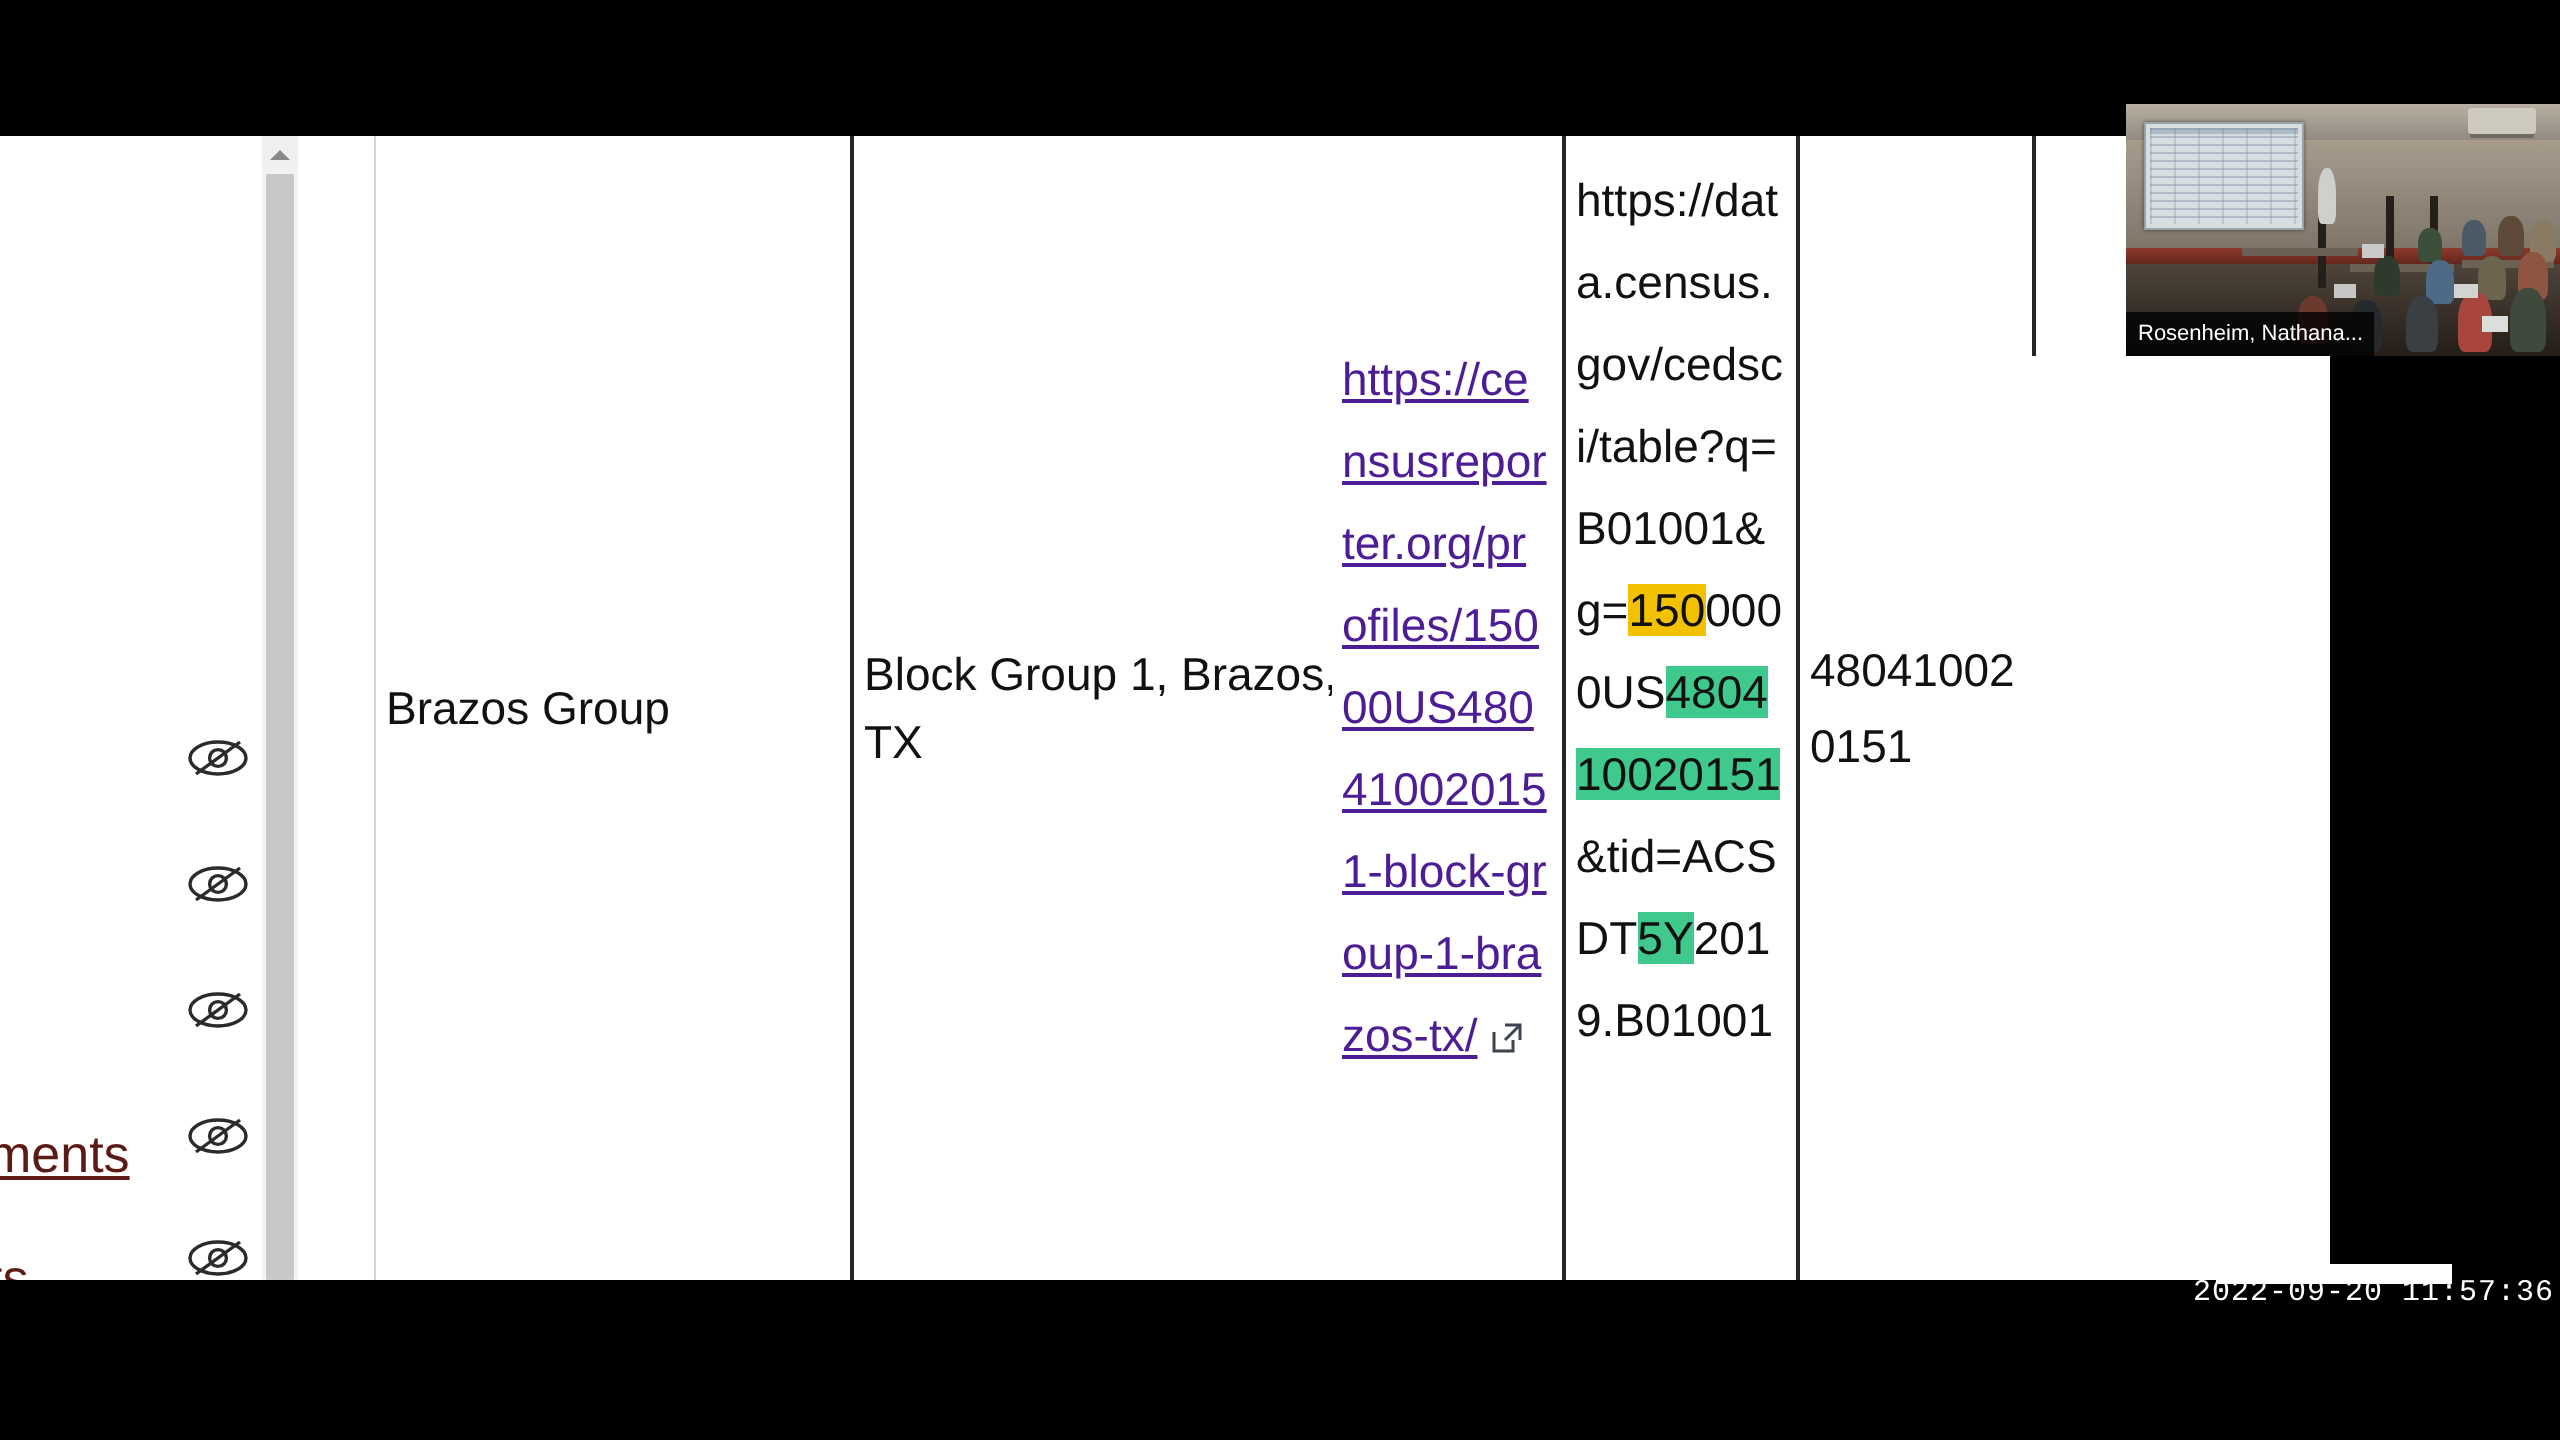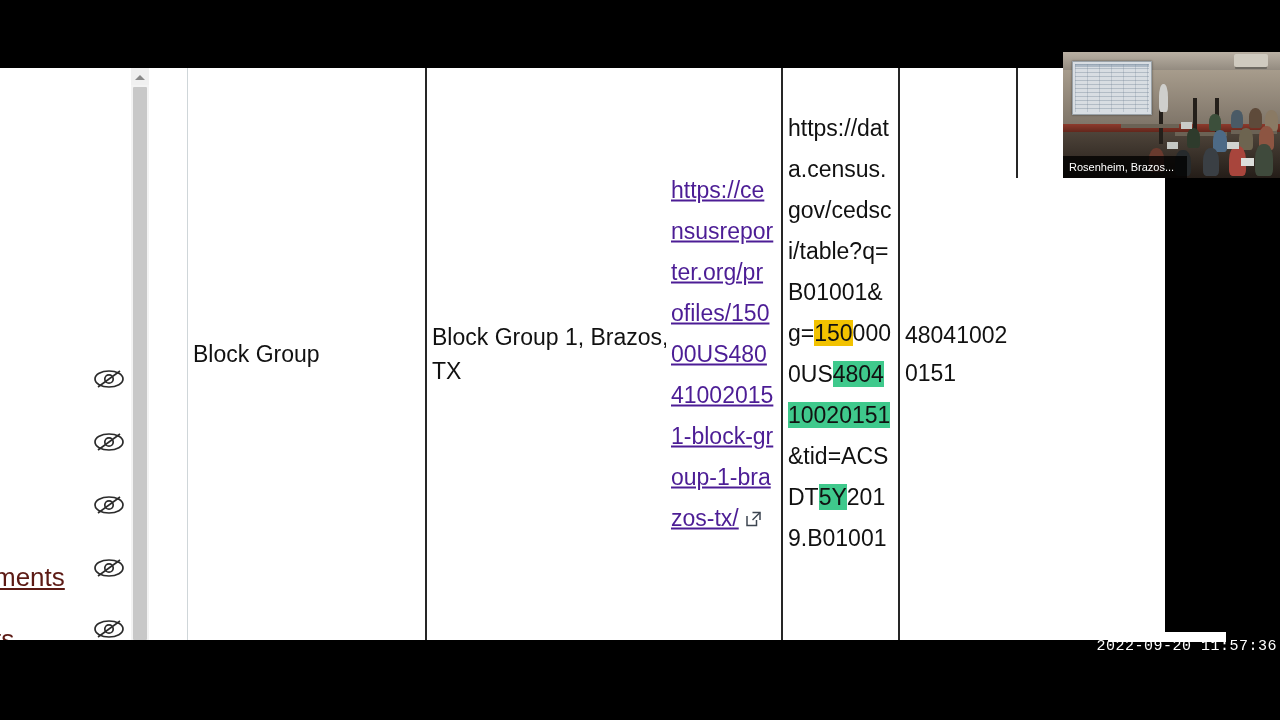--- a/index.html
+++ b/index.html
@@ -137,21 +137,20 @@
     left: 5px;
     right: 6px;
     top: 50%;
     transform: translateY(-50%);
   }
 
   .cell-top {
     left: 5px;
     right: 4px;
     top: 12px;
-    margin-top: 28px;
   }
 
   .link-cell {
     color: #4c1d95;
     text-decoration: underline;
     text-underline-offset: 2px;
   }
 
   .ext-icon {
     display: inline-block;
@@ -321,21 +320,21 @@
       <div class="vscroll-thumb"></div>
     </div>
 
     <div class="sheet">
 
       <div class="col thin-border" style="left:0px; width:39px;">
         <div class="cell-text cell-mid"></div>
       </div>
 
       <div class="col dark-border" style="left:39px; width:239px;">
-        <div class="cell-text cell-mid" style="line-height:30px;">Block Group</div>
+        <div class="cell-text cell-mid" style="line-height:30px;">Brazos Group</div>
       </div>
 
       <div class="col dark-border" style="left:278px; width:278px;">
         <div class="cell-text cell-mid" style="line-height:34px; word-break:normal;">Block Group 1, Brazos, TX</div>
       </div>
 
       <div class="col dark-border" style="left:517px; width:117px;">
         <div class="cell-text cell-mid link-cell" style="top:50%;">
           <span>https://censusreporter.org/profiles/15000US48041002015 1-block-group-1-brazos-tx/</span><span class="ext-icon">
             <svg viewBox="0 0 17 17" width="17" height="17" aria-hidden="true">
@@ -397,21 +396,21 @@
       <div class="pip-person" style="left:166px; top:94px; width:17px; height:30px; background:#a8453c;"></div>
       <div class="pip-person" style="left:192px; top:92px; width:18px; height:32px; background:#3f4a3c;"></div>
 
       <div style="position:absolute; left:118px; top:70px; width:11px; height:7px; background:#c9cbc8;"></div>
       <div style="position:absolute; left:164px; top:90px; width:12px; height:7px; background:#d2d4d1;"></div>
       <div style="position:absolute; left:178px; top:106px; width:13px; height:8px; background:#dcdedb;"></div>
       <div style="position:absolute; left:104px; top:90px; width:11px; height:7px; background:#c4c7c3;"></div>
     </div>
 
     <div class="pip-namebar">
-      <span class="pip-name">Rosenheim, Brazos...</span>
+      <span class="pip-name">Rosenheim, Nathana...</span>
     </div>
   </div>
 
   <div id="ts-mask"></div>
 
   <div id="timestamp">2022-09-20 11:57:36</div>
 
 </div>
 
 </body></html>

